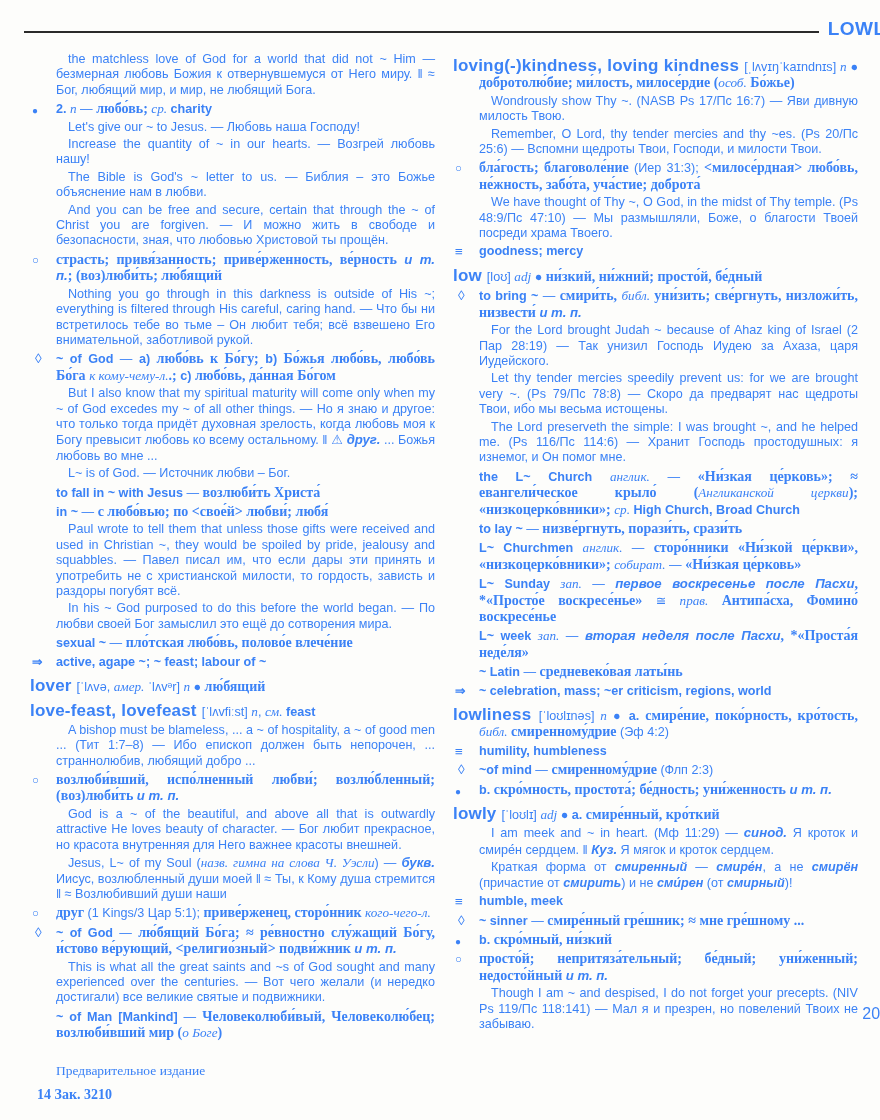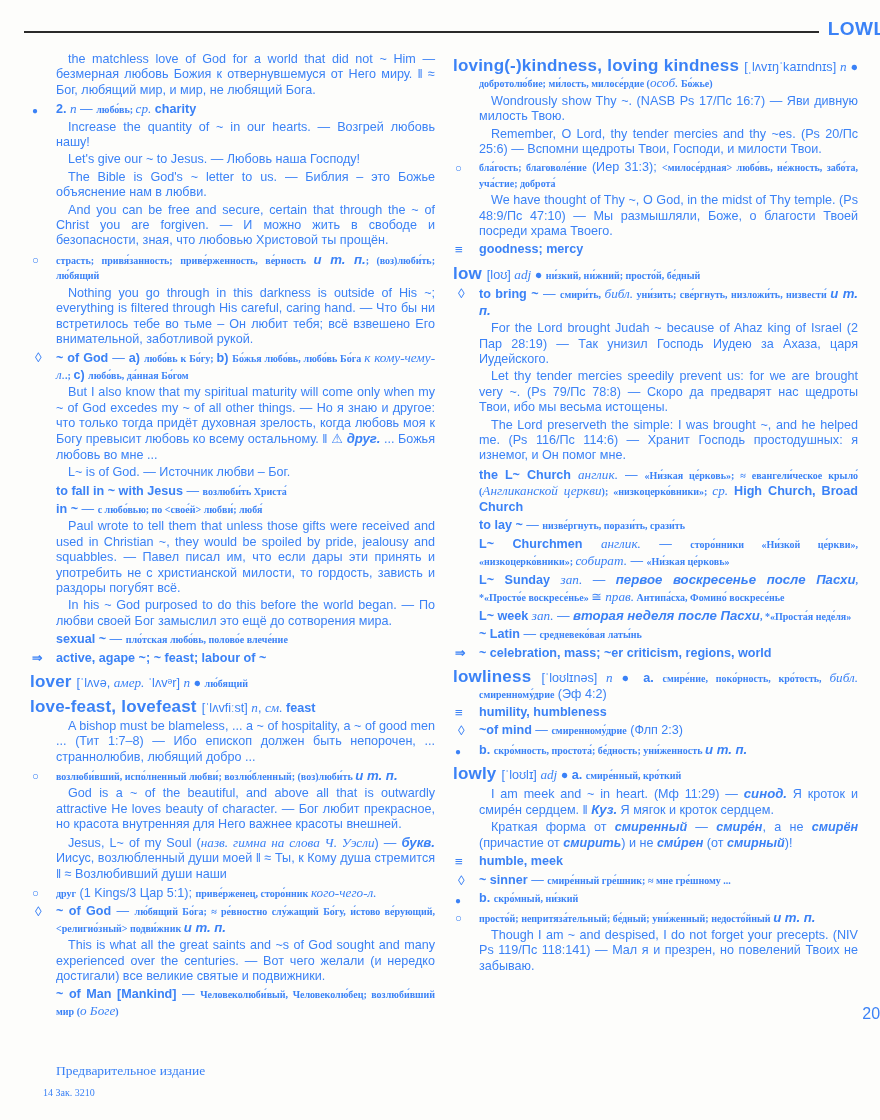--- a/index.html
+++ b/index.html
@@ -19,45 +19,45 @@
   .p.sense,.p.idiom,.p.xref,.p.syn{margin-top:3px;}
   .marker{position:absolute;left:2px;top:1px;text-indent:0;}
   .mk-bullet{font-size:10px;top:2px;}
   .mk-circle{font-size:11.5px;font-weight:bold;top:1px;}
   .mk-diamond{font-size:13.5px;left:5px;top:0;}
   .mk-arrow{font-size:12.5px;font-weight:bold;top:0;}
   .mk-equiv{font-size:13.5px;font-weight:bold;top:0;}
   
   .t-b{font-weight:bold;}
   .t-hw{font-weight:bold;font-size:17px;letter-spacing:.2px;}
-  .t-rs{font-family:"Liberation Serif",serif;font-weight:bold;font-size:10px;}
+  .t-rs{font-family:"Liberation Serif",serif;font-weight:bold;font-size:14px;}
   .t-is{font-family:"Liberation Serif",serif;font-style:italic;font-size:13.2px;}
   .t-bis{font-family:Liberation Sans, sans-serif;font-style:italic;font-weight:bold;font-size:13.2px;}
   .t-ib{font-style:italic;font-weight:bold;}
   .t-warn{font-size:13px;}
   
   .footer-edition{position:absolute;left:56px;top:1063px;font-family:"Liberation Serif",serif;font-size:13.5px;}
-  .footer-code{position:absolute;left:43px;top:1087px;font-family:"Liberation Serif",serif;font-size:10px;}
+  .footer-code{position:absolute;left:37px;top:1087px;font-family:"Liberation Serif",serif;font-size:14px;font-weight:bold;}
   .page-number{position:absolute;right:34px;top:1005px;font-size:16px;font-weight:normal;}
 </style>
 </head>
 <body>
 
 <div class="page">
   <div class="header">
     <div class="header-rule"></div>
     <div class="header-title">LOWLY</div>
   </div>
 
   <div class="columns">
     <div class="col">
         <p class="p ex"><span>the matchless love of God for a world that did not ~ Him — безмерная любовь Божия к отвернувшемуся от Него миру. ‖ ≈ Бог, любящий мир, и мир, не любящий Бога.</span></p>
         <p class="p sense"><span class="marker mk-bullet">●</span><span class="t-b">2. </span><span class="t-is">n</span><span> — </span><span class="t-rs">любо́вь</span><span class="t-rs">; </span><span class="t-is">ср.</span><span class="t-b"> charity</span></p>
+        <p class="p ex"><span>Let's give our ~ to Jesus. — Любовь наша Господу!</span></p>
         <p class="p ex"><span>Increase the quantity of ~ in our hearts. — Возгрей любовь нашу!</span></p>
-        <p class="p ex"><span>Let's give our ~ to Jesus. — Любовь наша Господу!</span></p>
         <p class="p ex"><span>The Bible is God's ~ letter to us. — Библия – это Божье объяснение нам в любви.</span></p>
         <p class="p ex"><span>And you can be free and secure, certain that through the ~ of Christ you are forgiven. — И можно жить в свободе и безопасности, зная, что любовью Христовой ты прощён.</span></p>
         <p class="p sense"><span class="marker mk-circle">○</span><span class="t-rs">страсть; привя́занность; приве́рженность, ве́рность </span><span class="t-bis">и т. п.</span><span class="t-rs">; (воз)люби́ть; лю́бящий</span></p>
         <p class="p ex"><span>Nothing you go through in this darkness is outside of His ~; everything is filtered through His careful, caring hand. — Что бы ни встретилось тебе во тьме – Он любит тебя; всё взвешено Его внимательной, заботливой рукой.</span></p>
         <p class="p sense"><span class="marker mk-diamond">◊</span><span class="t-b">~ of God</span><span> — </span><span class="t-b">a) </span><span class="t-rs">любо́вь к Бо́гу; </span><span class="t-b">b) </span><span class="t-rs">Бо́жья любо́вь, любо́вь Бо́га </span><span class="t-is">к кому-чему-л.</span><span class="t-rs">.; </span><span class="t-b">c) </span><span class="t-rs">любо́вь, да́нная Бо́гом</span></p>
         <p class="p ex"><span>But I also know that my spiritual maturity will come only when my ~ of God excedes my ~ of all other things. — Но я знаю и другое: что только тогда придёт духовная зрелость, когда любовь моя к Богу превысит любовь ко всему остальному. ‖ </span><span class="t-warn">⚠</span><span class="t-bis"> друг.</span><span> ... Божья любовь во мне ...</span></p>
         <p class="p ex"><span>L~ is of God. — Источник любви – Бог.</span></p>
         <p class="p idiom"><span class="t-b">to fall in ~ with Jesus</span><span> — </span><span class="t-rs">возлюби́ть Христа́</span></p>
         <p class="p idiom"><span class="t-b">in ~</span><span> — </span><span class="t-rs">с любо́вью; по &lt;свое́й&gt; любви́; любя́</span></p>
         <p class="p ex"><span>Paul wrote to tell them that unless those gifts were received and used in Christian ~, they would be spoiled by pride, jealousy and squabbles. — Павел писал им, что если дары эти принять и употребить не с христианской милости, то гордость, зависть и раздоры погубят всё.</span></p>

